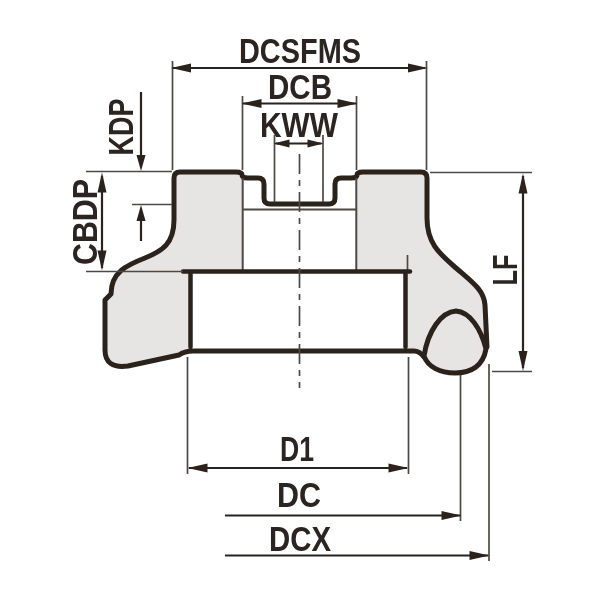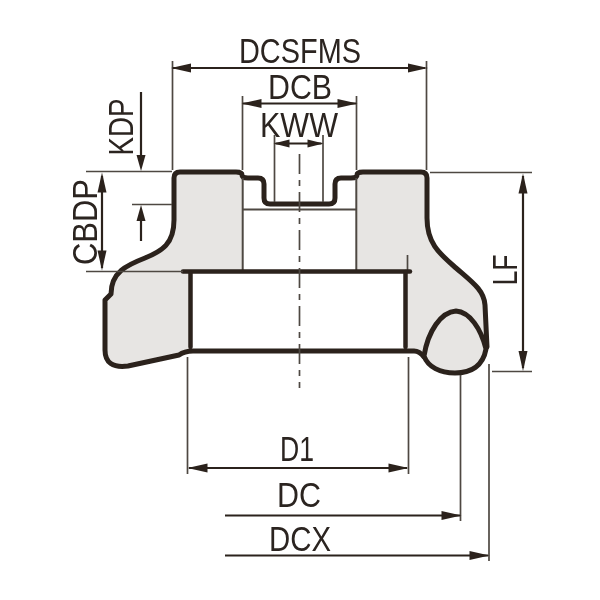--- a/index.html
+++ b/index.html
@@ -1,16 +1,16 @@
 <!DOCTYPE html>
 <html style="--c-line: #2b221c; --c-thin_line: #4e4842; --c-body_fill: #e7e5e3; --c-background: #ffffff; --c-text: #2b2420;"><head>
 <meta charset="utf-8">
 <style>
   html,body{margin:0;padding:0;background:var(--c-background,#ffffff);}
-  .stage{width:600px;height:600px;position:relative;background:var(--c-background,#ffffff);overflow:hidden;}
+  .stage{width:600px;height:600px;position:relative;background:var(--c-background,#ffffff);overflow:hidden;font-weight:bold;}
   svg{display:block;}
   .fill-body{fill:var(--c-body_fill,#e7e5e3);stroke:none;}
   .cutout{fill:var(--c-background,#ffffff);stroke:none;}
   .outline{fill:none;stroke:var(--c-line,#2b221c);stroke-width:5;stroke-linejoin:round;stroke-linecap:round;}
   .insert-shape{fill:var(--c-body_fill,#e7e5e3);stroke:var(--c-line,#2b221c);stroke-width:5;stroke-linejoin:round;}
   .thick{fill:none;stroke:var(--c-line,#2b221c);stroke-width:4.5;stroke-linecap:round;}
   .med{fill:none;stroke:var(--c-thin_line,#4e4842);stroke-width:2;}
   .thin{fill:none;stroke:var(--c-thin_line,#4e4842);stroke-width:1.7;}
   .center{fill:none;stroke:var(--c-thin_line,#4e4842);stroke-width:1.7;stroke-dasharray:20 6 6 6;}
   .dim{fill:none;stroke:var(--c-line,#2b221c);stroke-width:2.2;}

